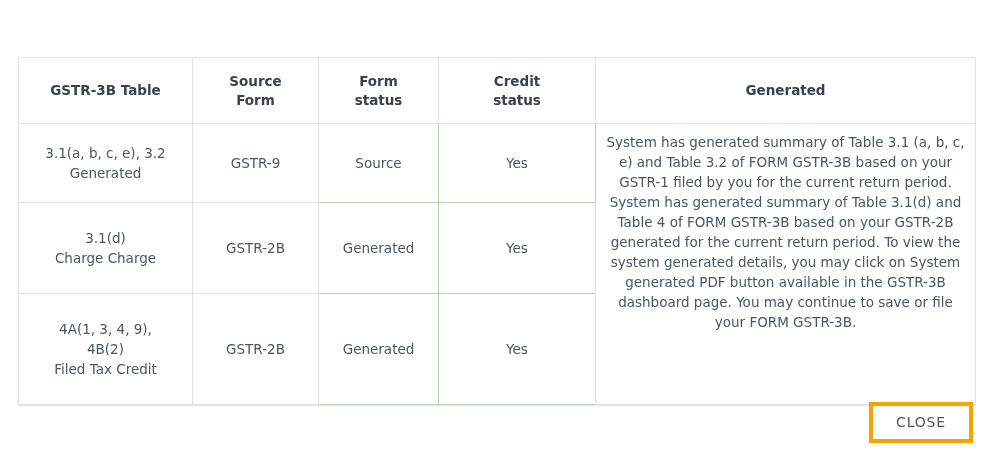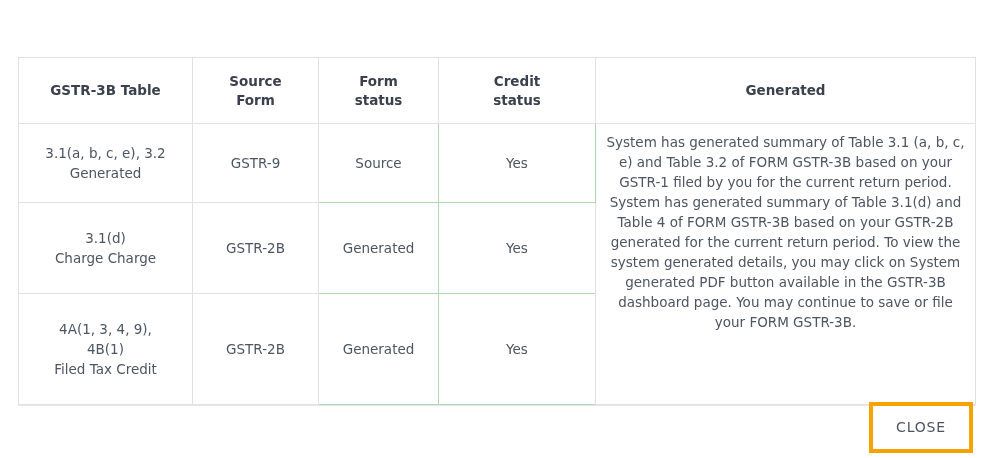--- a/index.html
+++ b/index.html
@@ -90,21 +90,21 @@
   tr.row-1 td { height: 62px; }
   tr.row-2 td { height: 74px; }
   tr.row-3 td { height: 94px; }
 
   
   .close-button {
     position: absolute;
     left: 869px;
     top: 402px;
     width: 104px;
-    height: 51px;
+    height: 41px;
     box-sizing: border-box;
     border: 4px solid #f6a200;
     background: #ffffff;
     color: #4c5560;
     font-family: "DejaVu Sans", "Liberation Sans", sans-serif;
     font-size: 14px;
     letter-spacing: 0.8px;
     text-align: center;
     line-height: 27px;
     cursor: pointer;
@@ -166,21 +166,21 @@
           <span>Charge Charge</span>
         </td>
         <td>GSTR-2B</td>
         <td class="green-cell">Generated</td>
         <td class="green-cell">Yes</td>
       </tr>
 
       <tr class="row-3">
         <td>
           <span>4A(1, 3, 4, 9),</span><br>
-          <span>4B(1)</span><br>
+          <span>4B(2)</span><br>
           <span>Filed Tax Credit</span>
         </td>
         <td>GSTR-2B</td>
         <td class="green-cell">Generated</td>
         <td class="green-cell">Yes</td>
       </tr>
 
     </tbody>
   </table>
 

